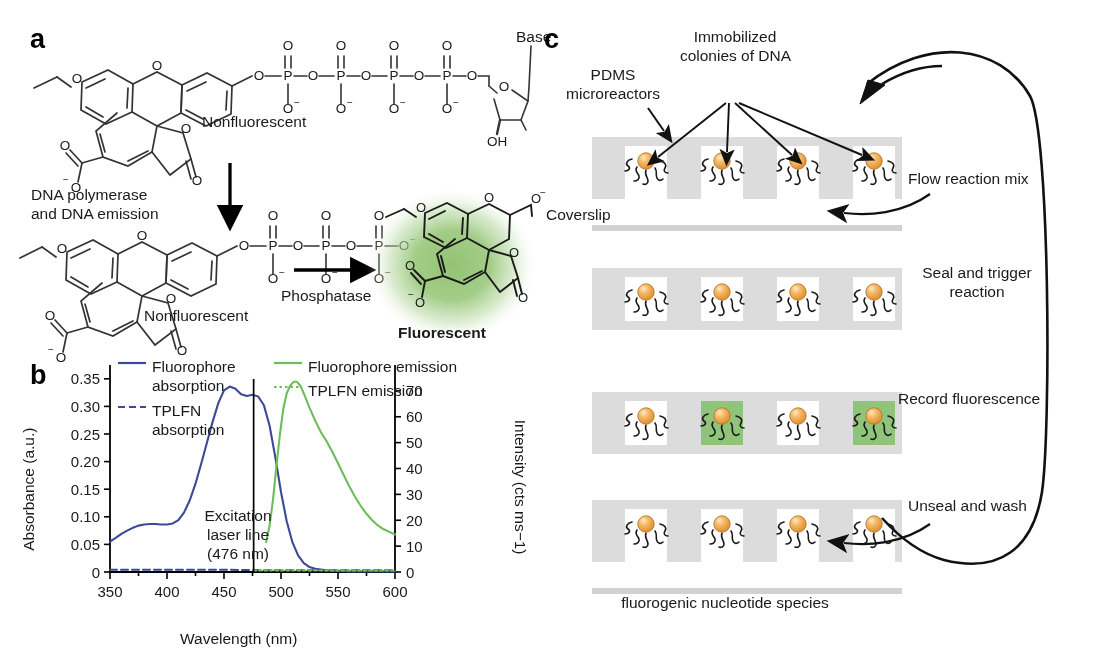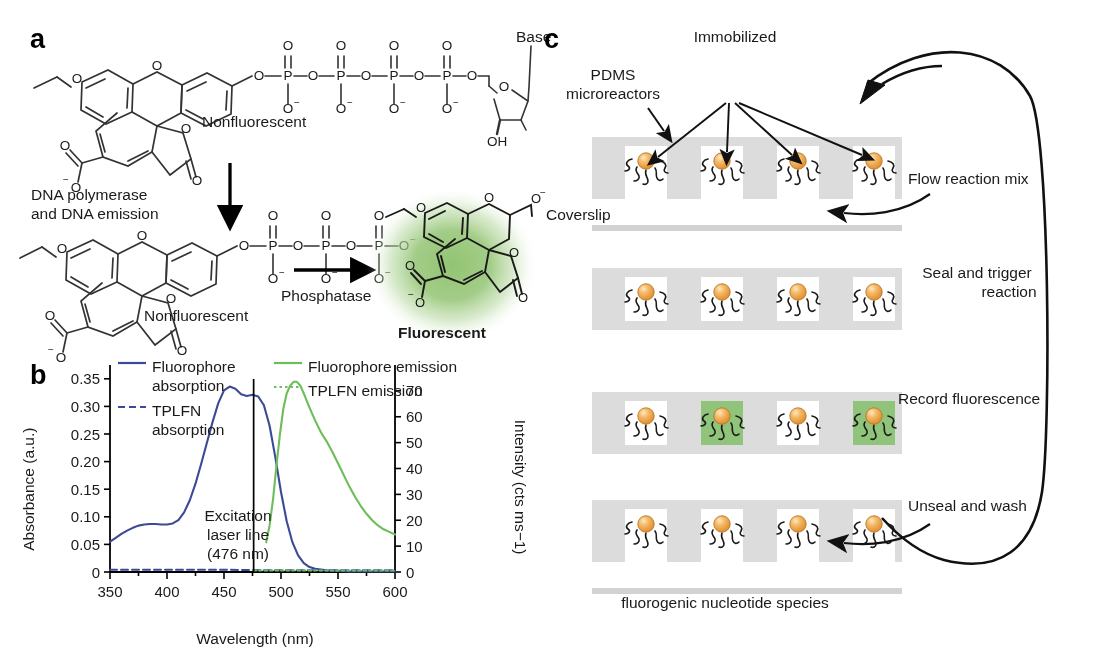--- a/index.html
+++ b/index.html
@@ -335,21 +335,21 @@
 
     <g id="b-legend" stroke-linecap="butt">
         <line x1="118" y1="13" x2="146" y2="13" stroke="#3c4a96" stroke-width="2.2"></line>
         <line x1="118" y1="57" x2="146" y2="57" stroke="#3c4a96" stroke-width="2.2" stroke-dasharray="7,4"></line>
         <line x1="274" y1="13" x2="302" y2="13" stroke="#6dbd5a" stroke-width="2.2"></line>
         <line x1="274" y1="37" x2="302" y2="37" stroke="#6dbd5a" stroke-width="2.2" stroke-dasharray="2.5,3"></line>
       </g>
   </svg>
 
   <div class="abs txt" style="left:-51px;top:130px;width:160px;text-align:center;transform:rotate(-90deg);">Absorbance (a.u.)</div>
-  <div class="abs txt" style="left:180px;top:280px;width:150px;text-align:center;">Wavelength (nm)</div>
+  <div class="abs txt" style="left:180px;top:280px;width:150px;text-align:left;">Wavelength (nm)</div>
   <div class="abs txt nowrap" style="left:440px;top:128px;width:160px;text-align:center;transform:rotate(90deg);transform-origin:50% 50%;"><span>Intensity (cts ms−1)</span></div>
 
   <div class="abs txt" style="left:152px;top:8px;">Fluorophore</div>
   <div class="abs txt" style="left:152px;top:27px;">absorption</div>
   <div class="abs txt" style="left:152px;top:52px;">TPLFN</div>
   <div class="abs txt" style="left:152px;top:71px;">absorption</div>
   <div class="abs txt" style="left:308px;top:8px;">Fluorophore emission</div>
   <div class="abs txt" style="left:308px;top:32px;">TPLFN emission</div>
 
   <div class="abs txt txt-c" style="left:183px;top:157px;width:110px;">Excitation</div>
@@ -553,26 +553,27 @@
     <g stroke="#111" stroke-width="2.2" fill="none">
       <path d="M400,194 C 372,214 338,216 314,213" marker-end="url(#cArr)"></path>
       <path d="M400,524 C 372,544 338,546 314,543" marker-end="url(#cArr)"></path>
     </g>
   </svg>
 
   <div class="abs txt txt-c" style="left:28px;top:66px;width:110px;text-align:center;">PDMS</div>
   <div class="abs txt txt-c" style="left:8px;top:85px;width:150px;">microreactors</div>
 
   <div class="abs txt txt-c" style="left:125px;top:28px;width:160px;">Immobilized</div>
+  <div class="abs txt txt-c" style="left:118px;top:47px;width:175px;">colonies of DNA</div>
 
   <div class="abs txt" style="left:16px;top:206px;">Coverslip</div>
 
   <div class="abs txt" style="left:378px;top:170px;">Flow reaction mix</div>
 
   <div class="abs txt txt-c" style="left:372px;top:264px;width:150px;">Seal and trigger</div>
-  <div class="abs txt txt-c" style="left:372px;top:283px;width:150px;padding-left:32px;">reaction</div>
+  <div class="abs txt txt-c" style="left:372px;top:283px;width:150px;">reaction</div>
 
   <div class="abs txt" style="left:368px;top:390px;">Record fluorescence</div>
 
   <div class="abs txt" style="left:378px;top:497px;">Unseal and wash</div>
 
   <div class="abs txt txt-c" style="left:40px;top:594px;width:310px;">fluorogenic nucleotide species</div>
 </div>
 
 </body></html>

